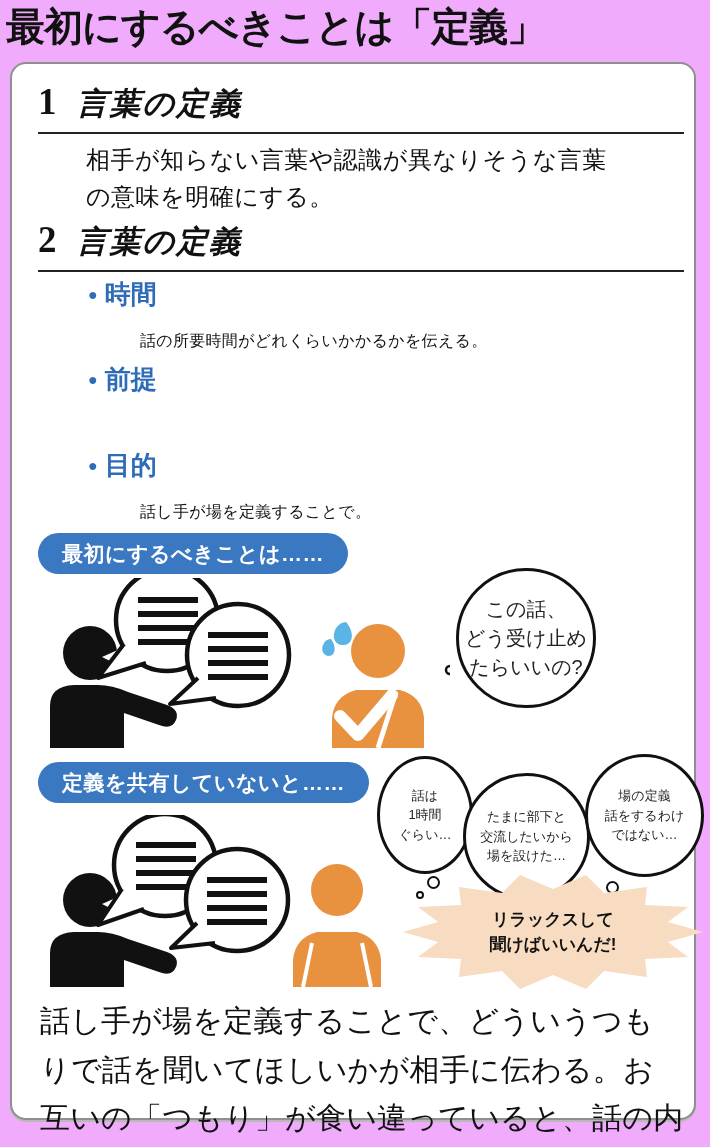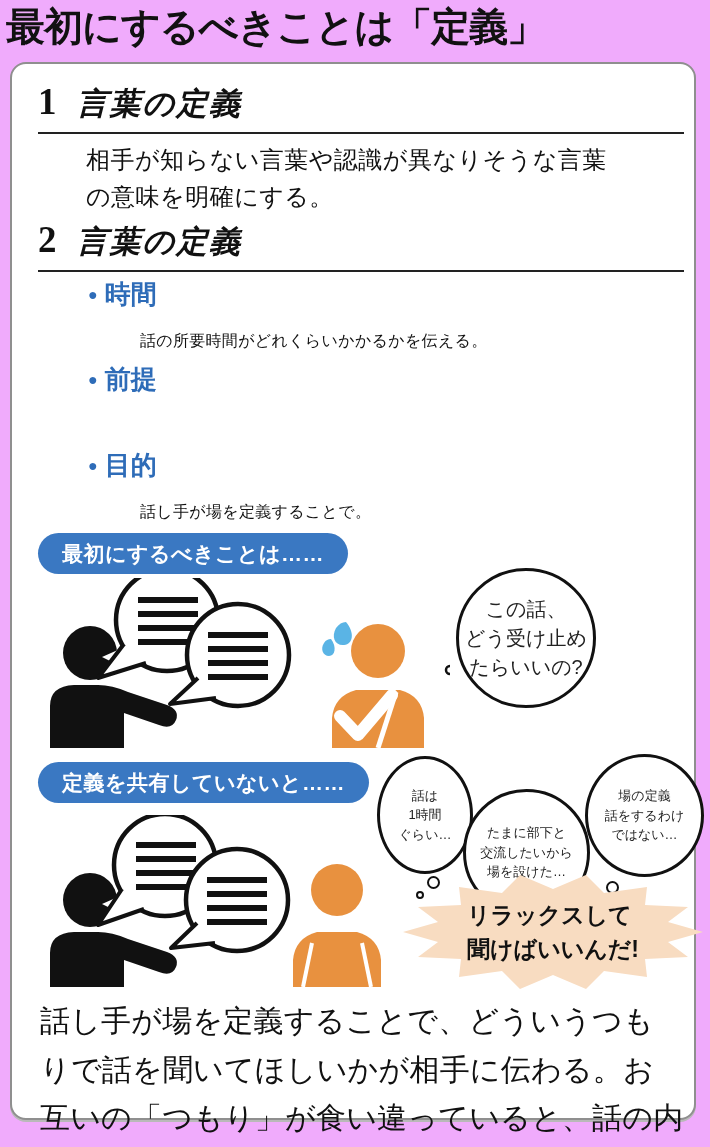--- a/index.html
+++ b/index.html
@@ -42,21 +42,21 @@
   .tb{
     position:absolute;background:#fff;border:3px solid #111;border-radius:50%;
     display:flex;align-items:center;justify-content:center;text-align:center;
     white-space:pre-line;box-sizing:border-box;color:#222;
   }
   .tb-large{font-size:20px;line-height:1.45;}
   .tb-small{font-size:13px;line-height:1.5;font-weight:500;}
   .dot{position:absolute;background:#fff;border:2.5px solid #111;border-radius:50%;box-sizing:border-box;}
   .burst-text{
     position:absolute;display:flex;align-items:center;justify-content:center;
-    white-space:pre-line;font-size:23px;font-weight:800;
+    text-align:center;white-space:pre-line;font-size:17px;font-weight:800;
     line-height:1.5;color:#111;
   }
   .footer{
     position:absolute;left:40px;margin:0;font-size:30px;line-height:1.62;
     letter-spacing:0.2px;word-break:break-all;
   }
 </style>
 </head>
 <body>
 
@@ -170,21 +170,21 @@
       <circle cx="297" cy="75" r="26" fill="#e8913f"></circle>
       <path d="M 253,172 L 253,145 Q 255,123 277,117 L 317,117 Q 339,123 341,145 L 341,172 Z" fill="#e8913f"></path>
       <line x1="272" y1="128" x2="263" y2="172" stroke="#fff" stroke-width="4"></line>
       <line x1="322" y1="128" x2="331" y2="172" stroke="#fff" stroke-width="4"></line>
     </g>
   </svg>
 
   <div class="tb tb-small" style="left:377px;top:756px;width:96px;height:118px">話は
 1時間
 ぐらい…</div>
-  <div class="tb tb-small" style="left:463px;top:789px;width:127px;height:127px">たまに部下と
+  <div class="tb tb-small" style="left:463px;top:773px;width:127px;height:127px">たまに部下と
 交流したいから
 場を設けた…</div>
   <div class="tb tb-small" style="left:585px;top:754px;width:119px;height:123px">場の定義
 話をするわけ
 ではない…</div>
 
   <div class="dot" style="left:427px;top:876px;width:13px;height:13px"></div>
   <div class="dot" style="left:416px;top:891px;width:8px;height:8px"></div>
   <div class="dot" style="left:524px;top:881px;width:13px;height:13px"></div>
   <div class="dot" style="left:513px;top:895px;width:8px;height:8px"></div>

